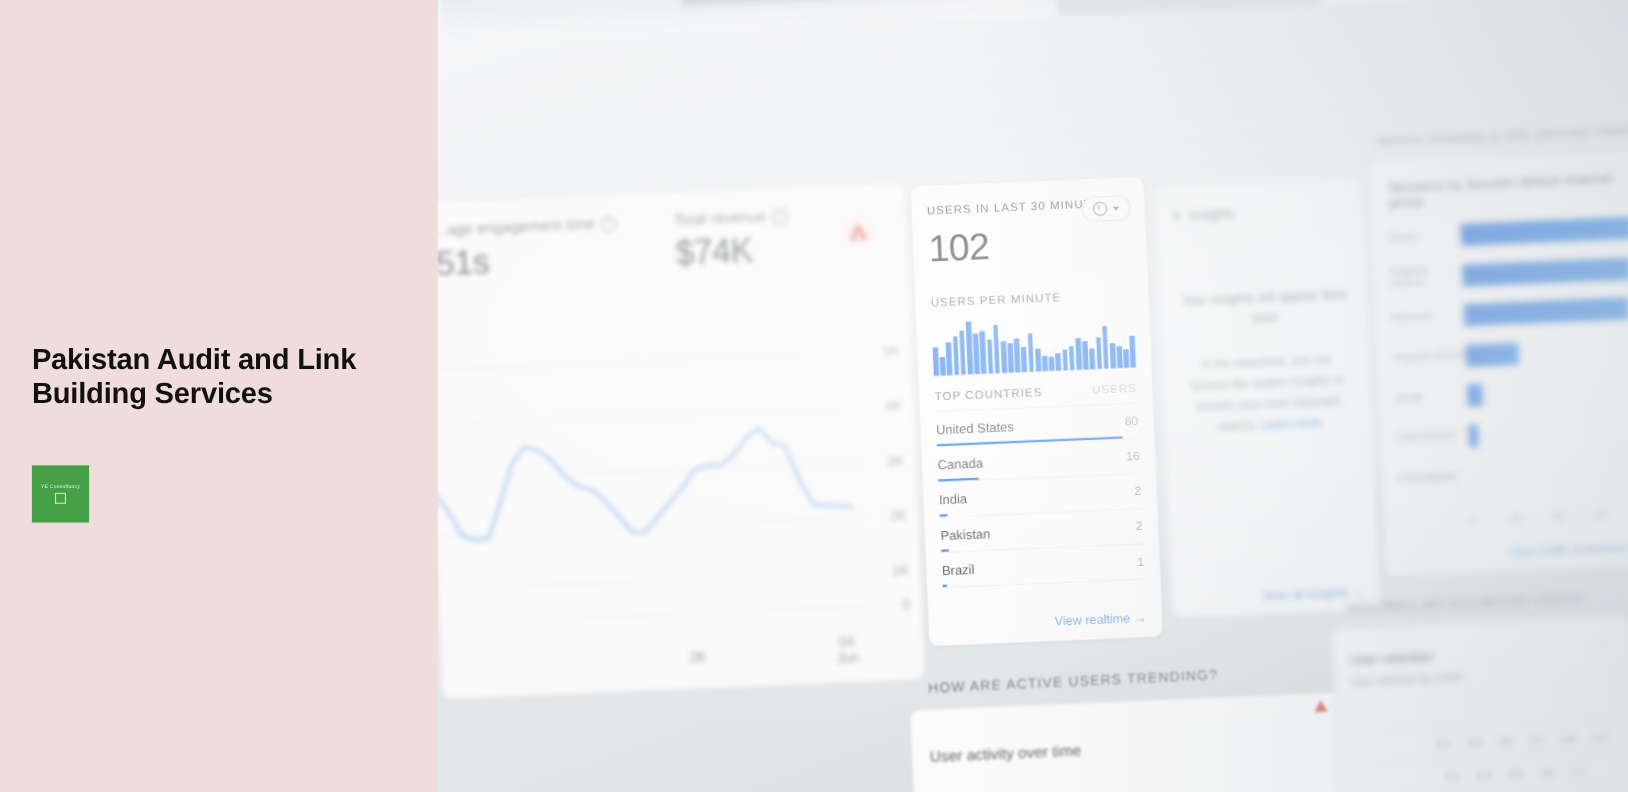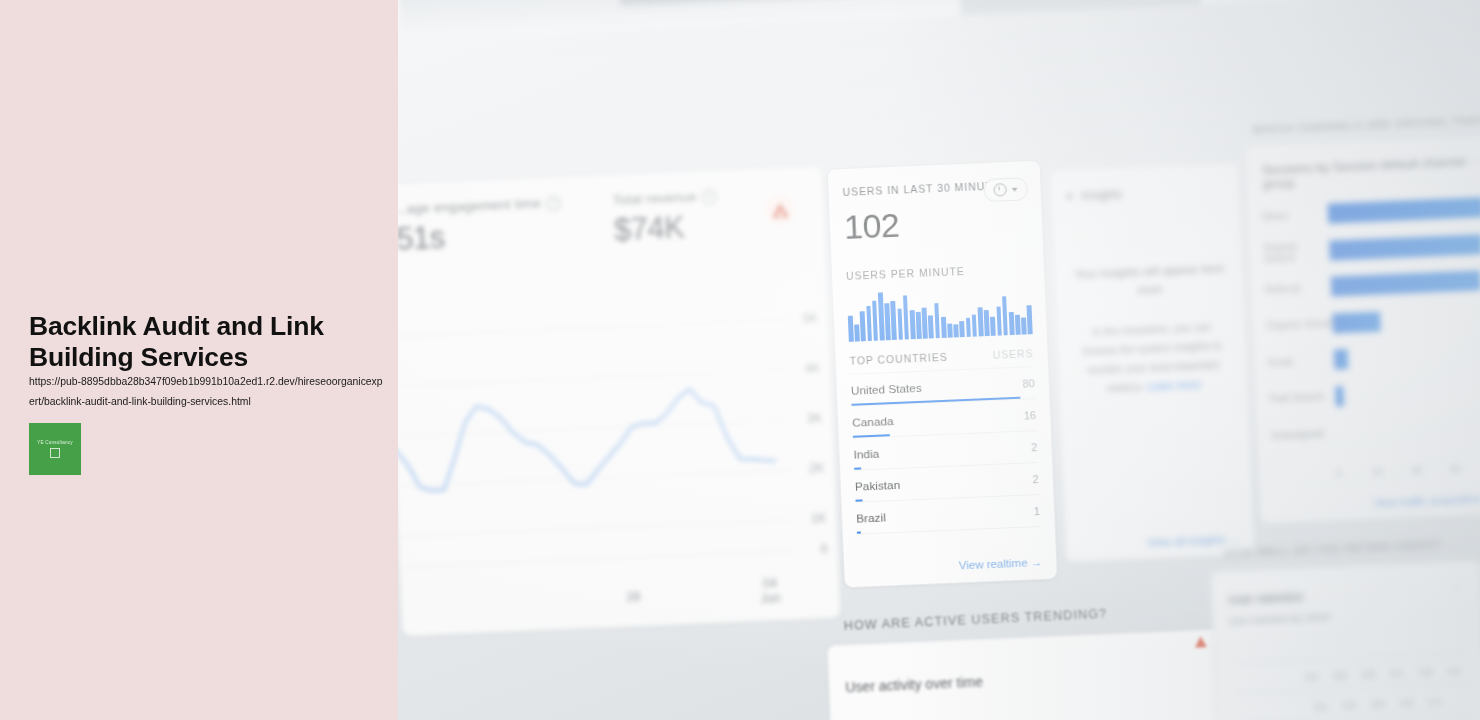--- a/index.html
+++ b/index.html
@@ -636,21 +636,20 @@
           </div>
         </div>
       </div>
 
     </div>
 
     <div class="photo-vignette"></div>
   </div>
 
   <div class="overlay">
-    <h1 class="ov-title">Backlink Audit and Link Building Services</h1>
-    <div class="ov-url">https://pub-8895dbba28b347f09eb1b991b10a2ed1.r2.dev/hireseoorganicexpert/backlink-audit-and-link-building-services.html</div>
+    <h1 class="ov-title">Pakistan Audit and Link Building Services</h1>
     <div class="ov-logo">
       <div class="lg-text">YE Consultancy</div>
       <div class="lg-mark"></div>
     </div>
   </div>
 
 </div>
 
 </body></html>

